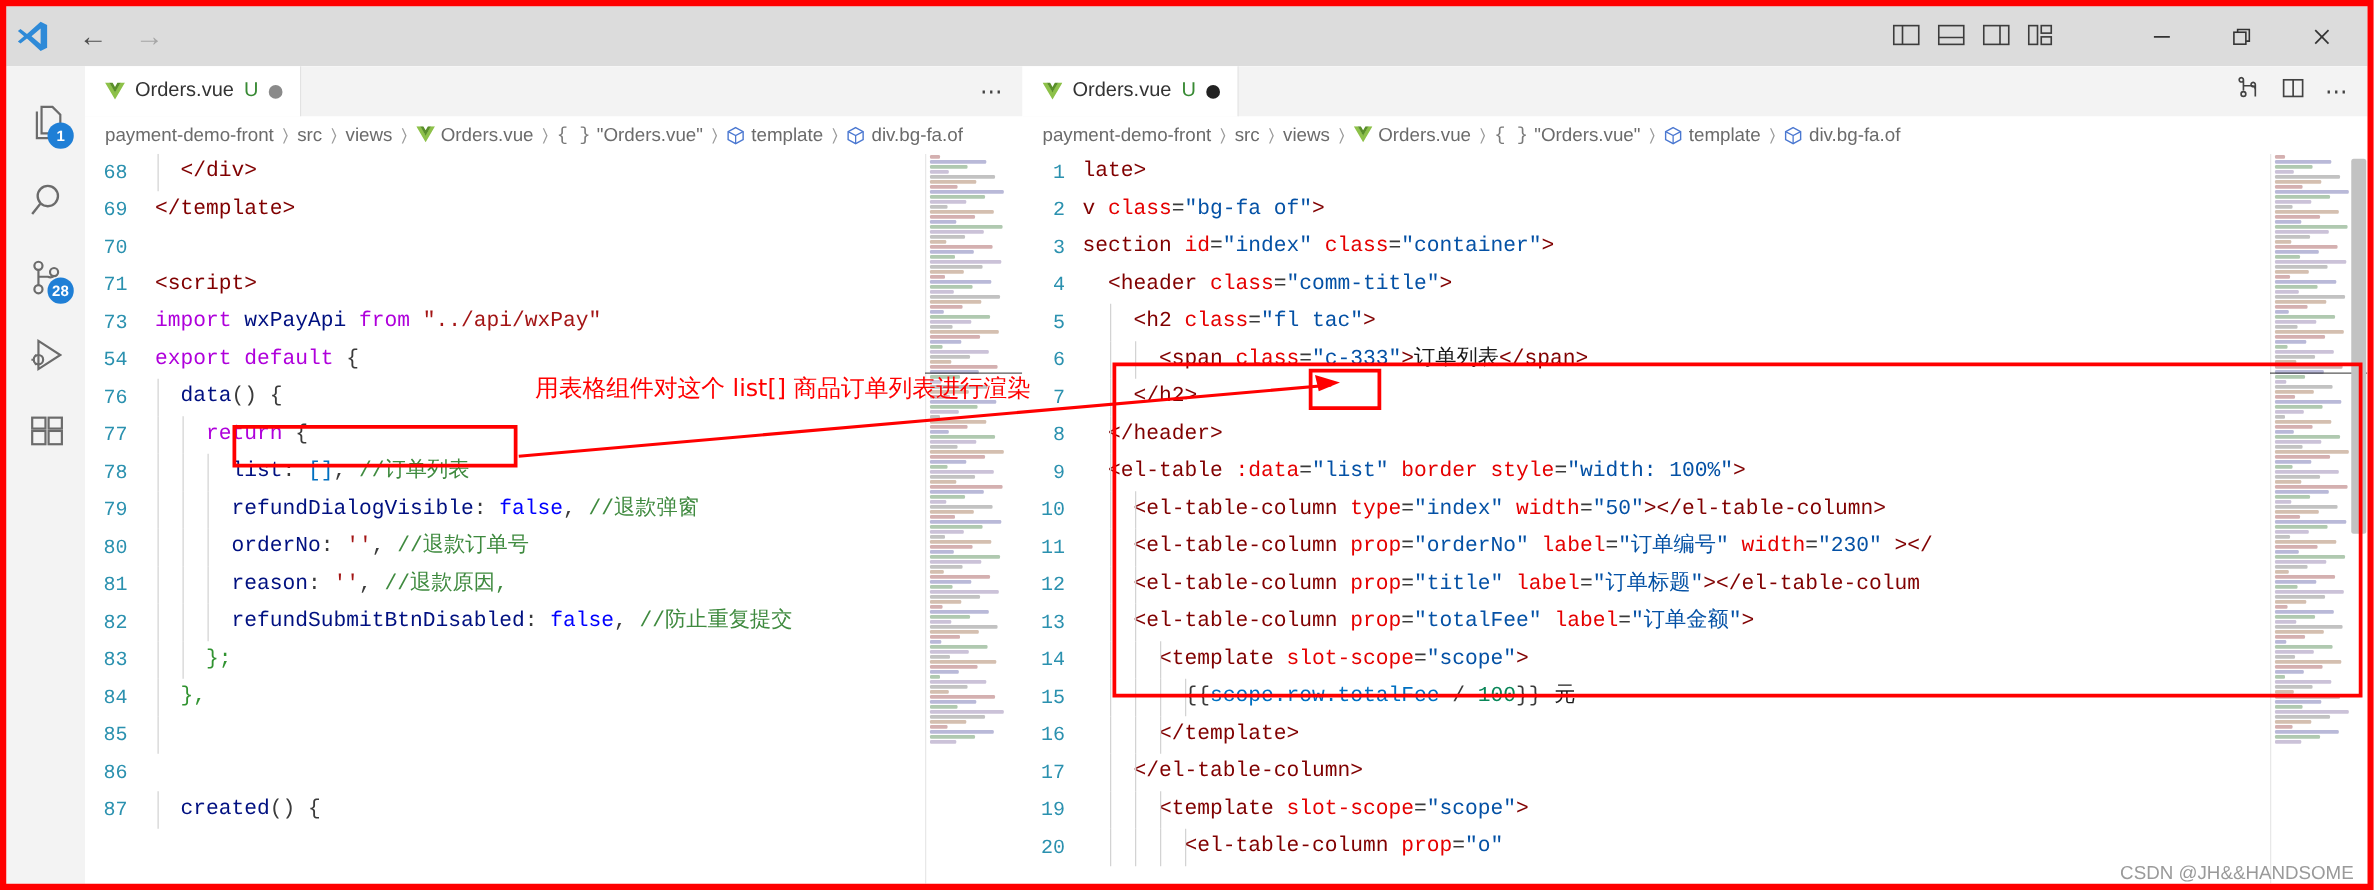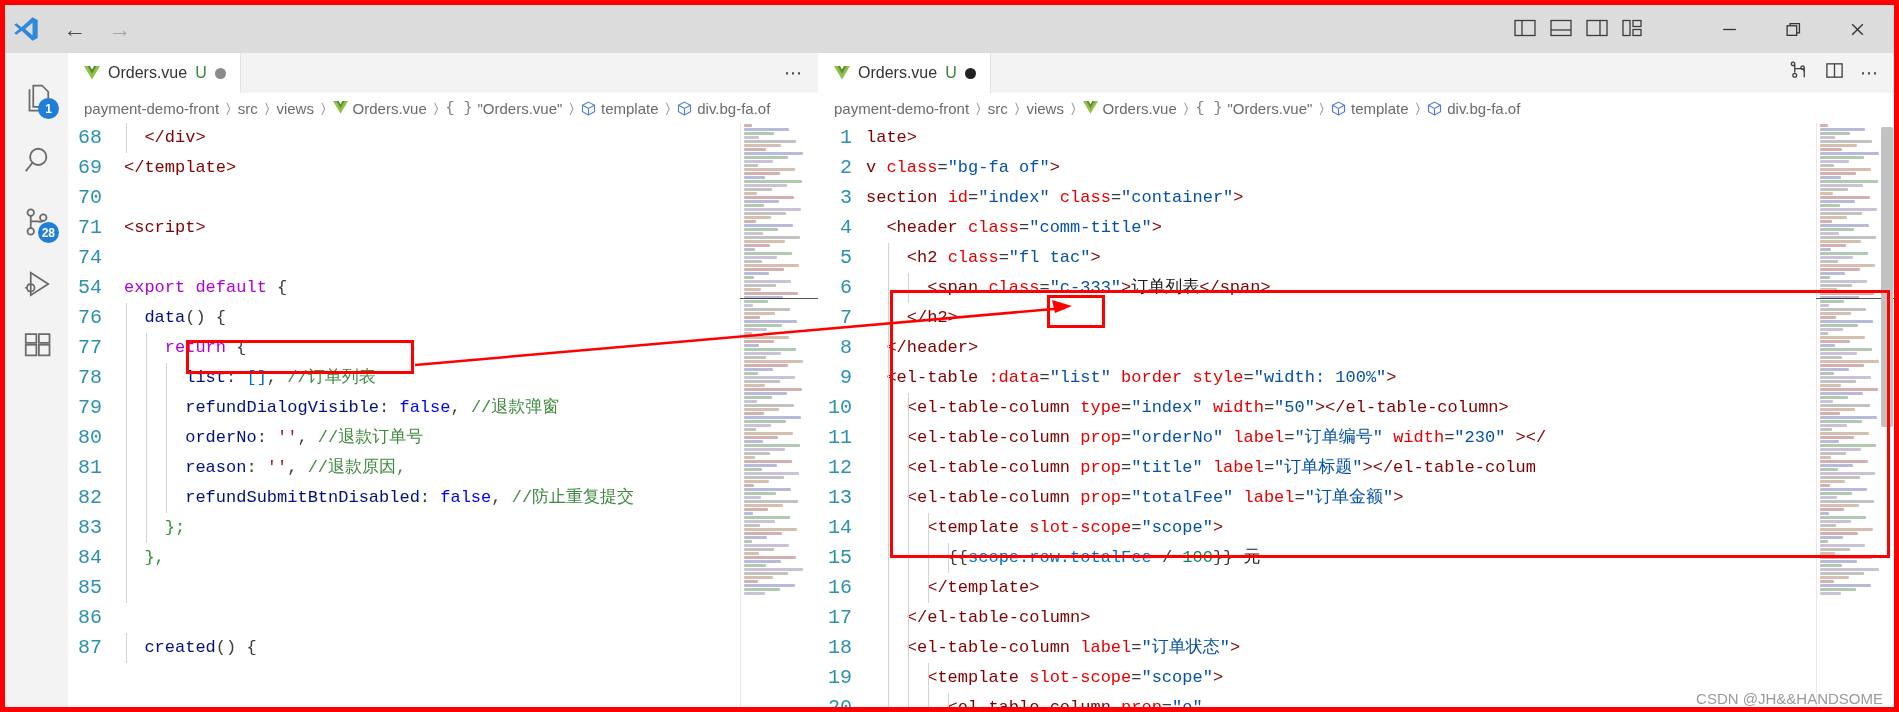--- a/index.html
+++ b/index.html
@@ -140,21 +140,21 @@
     font-family: "Liberation Mono", monospace;
   }
   .coderow {
     display: flex; align-items: flex-start;
     height: 30px; line-height: 30px;
     font-size: 17px;
     white-space: pre;
   }
   .lnum {
     width: 56px; min-width: 56px; text-align: right; padding-right: 22px;
-    color: #2b91af; font-size: 20px;
+    color: #2b91af; font-size: 16px;
   }
   .lnum.r { width: 48px; min-width: 48px; padding-right: 14px; }
   .ltext { position: relative; }
 
   
   .t-tag   { color: #800000; }
   .t-attr  { color: #e50000; }
   .t-str   { color: #0451a5; }
   .t-plain { color: #1a1a1a; }
   .t-kw    { color: #af00db; }
@@ -372,21 +372,21 @@
             </svg></span>
         <span>div.bg-fa.of</span>
       </span>
     </div>
 
     <div class="codearea" id="code-left">
         <div class="coderow"><div class="lnum">68</div><div class="ltext"><span class="indent-guide" style="left: 2px;"></span><span class="t-plain">  </span><span class="t-tag">&lt;/div&gt;</span></div></div>
         <div class="coderow"><div class="lnum">69</div><div class="ltext"><span class="t-tag">&lt;/template&gt;</span></div></div>
         <div class="coderow"><div class="lnum">70</div><div class="ltext"></div></div>
         <div class="coderow"><div class="lnum">71</div><div class="ltext"><span class="t-tag">&lt;script&gt;</span></div></div>
-        <div class="coderow"><div class="lnum">74</div><div class="ltext"></div></div>
+        <div class="coderow"><div class="lnum">73</div><div class="ltext"><span class="t-kw">import</span><span class="t-id"> wxPayApi </span><span class="t-kw">from</span><span class="t-plain"> </span><span class="t-strq">"../api/wxPay"</span></div></div>
         <div class="coderow"><div class="lnum">54</div><div class="ltext"><span class="t-kw">export</span><span class="t-plain"> </span><span class="t-kw">default</span><span class="t-plain"> </span><span class="t-punc">{</span></div></div>
         <div class="coderow"><div class="lnum">76</div><div class="ltext"><span class="indent-guide" style="left: 2px;"></span><span class="t-plain">  </span><span class="t-id">data</span><span class="t-punc">() </span><span class="t-punc">{</span></div></div>
         <div class="coderow"><div class="lnum">77</div><div class="ltext"><span class="indent-guide" style="left: 2px;"></span><span class="indent-guide" style="left: 22px;"></span><span class="t-plain">    </span><span class="t-kw">return</span><span class="t-plain"> </span><span class="t-punc">{</span></div></div>
         <div class="coderow"><div class="lnum">78</div><div class="ltext"><span class="indent-guide" style="left: 2px;"></span><span class="indent-guide" style="left: 22px;"></span><span class="indent-guide" style="left: 42px;"></span><span class="t-plain">      </span><span class="t-id">list</span><span class="t-punc">: </span><span class="t-mus">[]</span><span class="t-punc">, </span><span class="t-com">//订单列表</span></div></div>
         <div class="coderow"><div class="lnum">79</div><div class="ltext"><span class="indent-guide" style="left: 2px;"></span><span class="indent-guide" style="left: 22px;"></span><span class="indent-guide" style="left: 42px;"></span><span class="t-plain">      </span><span class="t-id">refundDialogVisible</span><span class="t-punc">: </span><span class="t-bool">false</span><span class="t-punc">, </span><span class="t-com">//退款弹窗</span></div></div>
         <div class="coderow"><div class="lnum">80</div><div class="ltext"><span class="indent-guide" style="left: 2px;"></span><span class="indent-guide" style="left: 22px;"></span><span class="indent-guide" style="left: 42px;"></span><span class="t-plain">      </span><span class="t-id">orderNo</span><span class="t-punc">: </span><span class="t-strq">''</span><span class="t-punc">, </span><span class="t-com">//退款订单号</span></div></div>
         <div class="coderow"><div class="lnum">81</div><div class="ltext"><span class="indent-guide" style="left: 2px;"></span><span class="indent-guide" style="left: 22px;"></span><span class="indent-guide" style="left: 42px;"></span><span class="t-plain">      </span><span class="t-id">reason</span><span class="t-punc">: </span><span class="t-strq">''</span><span class="t-punc">, </span><span class="t-com">//退款原因,</span></div></div>
         <div class="coderow"><div class="lnum">82</div><div class="ltext"><span class="indent-guide" style="left: 2px;"></span><span class="indent-guide" style="left: 22px;"></span><span class="indent-guide" style="left: 42px;"></span><span class="t-plain">      </span><span class="t-id">refundSubmitBtnDisabled</span><span class="t-punc">: </span><span class="t-bool">false</span><span class="t-punc">, </span><span class="t-com">//防止重复提交</span></div></div>
         <div class="coderow"><div class="lnum">83</div><div class="ltext"><span class="indent-guide" style="left: 2px;"></span><span class="indent-guide" style="left: 22px;"></span><span class="t-plain">    </span><span class="t-brace">};</span></div></div>
         <div class="coderow"><div class="lnum">84</div><div class="ltext"><span class="indent-guide" style="left: 2px;"></span><span class="t-plain">  </span><span class="t-brace">},</span></div></div>
@@ -600,21 +600,20 @@
         <div class="coderow"><div class="lnum r">8</div><div class="ltext"><span class="indent-guide" style="left: 22px;"></span><span class="t-tag">  &lt;/header&gt;</span></div></div>
         <div class="coderow"><div class="lnum r">9</div><div class="ltext"><span class="indent-guide" style="left: 22px;"></span><span class="t-tag">  &lt;el-table </span><span class="t-attr">:data</span><span class="t-punc">=</span><span class="t-str">"list"</span><span class="t-plain"> </span><span class="t-attr">border</span><span class="t-plain"> </span><span class="t-attr">style</span><span class="t-punc">=</span><span class="t-str">"width: 100%"</span><span class="t-tag">&gt;</span></div></div>
         <div class="coderow"><div class="lnum r">10</div><div class="ltext"><span class="indent-guide" style="left: 22px;"></span><span class="indent-guide" style="left: 42px;"></span><span class="t-tag">    &lt;el-table-column </span><span class="t-attr">type</span><span class="t-punc">=</span><span class="t-str">"index"</span><span class="t-plain"> </span><span class="t-attr">width</span><span class="t-punc">=</span><span class="t-str">"50"</span><span class="t-tag">&gt;&lt;/el-table-column&gt;</span></div></div>
         <div class="coderow"><div class="lnum r">11</div><div class="ltext"><span class="indent-guide" style="left: 22px;"></span><span class="indent-guide" style="left: 42px;"></span><span class="t-tag">    &lt;el-table-column </span><span class="t-attr">prop</span><span class="t-punc">=</span><span class="t-str">"orderNo"</span><span class="t-plain"> </span><span class="t-attr">label</span><span class="t-punc">=</span><span class="t-str">"订单编号"</span><span class="t-plain"> </span><span class="t-attr">width</span><span class="t-punc">=</span><span class="t-str">"230"</span><span class="t-tag"> &gt;&lt;/</span></div></div>
         <div class="coderow"><div class="lnum r">12</div><div class="ltext"><span class="indent-guide" style="left: 22px;"></span><span class="indent-guide" style="left: 42px;"></span><span class="t-tag">    &lt;el-table-column </span><span class="t-attr">prop</span><span class="t-punc">=</span><span class="t-str">"title"</span><span class="t-plain"> </span><span class="t-attr">label</span><span class="t-punc">=</span><span class="t-str">"订单标题"</span><span class="t-tag">&gt;&lt;/el-table-colum</span></div></div>
         <div class="coderow"><div class="lnum r">13</div><div class="ltext"><span class="indent-guide" style="left: 22px;"></span><span class="indent-guide" style="left: 42px;"></span><span class="t-tag">    &lt;el-table-column </span><span class="t-attr">prop</span><span class="t-punc">=</span><span class="t-str">"totalFee"</span><span class="t-plain"> </span><span class="t-attr">label</span><span class="t-punc">=</span><span class="t-str">"订单金额"</span><span class="t-tag">&gt;</span></div></div>
         <div class="coderow"><div class="lnum r">14</div><div class="ltext"><span class="indent-guide" style="left: 22px;"></span><span class="indent-guide" style="left: 42px;"></span><span class="indent-guide" style="left: 62px;"></span><span class="t-tag">      &lt;template </span><span class="t-attr">slot-scope</span><span class="t-punc">=</span><span class="t-str">"scope"</span><span class="t-tag">&gt;</span></div></div>
         <div class="coderow"><div class="lnum r">15</div><div class="ltext"><span class="indent-guide" style="left: 22px;"></span><span class="indent-guide" style="left: 42px;"></span><span class="indent-guide" style="left: 62px;"></span><span class="indent-guide" style="left: 82px;"></span><span class="t-plain">        </span><span class="t-punc">{{</span><span class="t-mus">scope.row.totalFee </span><span class="t-punc">/ </span><span class="t-num">100</span><span class="t-punc">}}</span><span class="t-plain"> 元</span></div></div>
         <div class="coderow"><div class="lnum r">16</div><div class="ltext"><span class="indent-guide" style="left: 22px;"></span><span class="indent-guide" style="left: 42px;"></span><span class="indent-guide" style="left: 62px;"></span><span class="t-tag">      &lt;/template&gt;</span></div></div>
         <div class="coderow"><div class="lnum r">17</div><div class="ltext"><span class="indent-guide" style="left: 22px;"></span><span class="indent-guide" style="left: 42px;"></span><span class="t-tag">    &lt;/el-table-column&gt;</span></div></div>
-        <div class="coderow"><div class="lnum r">18</div><div class="ltext"><span class="indent-guide" style="left: 22px;"></span><span class="indent-guide" style="left: 42px;"></span><span class="t-tag">    &lt;el-table-column </span><span class="t-attr">label</span><span class="t-punc">=</span><span class="t-str">"订单状态"</span><span class="t-tag">&gt;</span></div></div>
         <div class="coderow"><div class="lnum r">19</div><div class="ltext"><span class="indent-guide" style="left: 22px;"></span><span class="indent-guide" style="left: 42px;"></span><span class="indent-guide" style="left: 62px;"></span><span class="t-tag">      &lt;template </span><span class="t-attr">slot-scope</span><span class="t-punc">=</span><span class="t-str">"scope"</span><span class="t-tag">&gt;</span></div></div>
         <div class="coderow"><div class="lnum r">20</div><div class="ltext"><span class="indent-guide" style="left: 22px;"></span><span class="indent-guide" style="left: 42px;"></span><span class="indent-guide" style="left: 62px;"></span><span class="indent-guide" style="left: 82px;"></span><span class="t-tag">        &lt;el-table-column </span><span class="t-attr">prop</span><span class="t-punc">=</span><span class="t-str">"o"</span></div></div>
       <div class="minimap" id="mm-right">
         <div class="mm-divider"></div>
       <div class="mm-line" style="width: 8px; background: rgb(176, 111, 111);"></div>
           <div class="mm-line" style="width: 45px; background: rgb(127, 127, 184);"></div>
           <div class="mm-line" style="width: 30px; background: rgb(111, 156, 111);"></div>
           <div class="mm-line" style="width: 15px; background: rgb(160, 143, 184);"></div>
           <div class="mm-line" style="width: 52px; background: rgb(143, 143, 143);"></div>
           <div class="mm-line" style="width: 37px; background: rgb(176, 138, 111);"></div>
@@ -736,20 +735,21 @@
         <div class="vscroll-thumb" id="thumb-right" style="top:4px;height:300px;"></div>
       </div>
     </div>
   </div>
 
   <div class="ann-layer">
     <svg width="1899" height="712" style="position:absolute;left:0;top:0;">
       <line x1="415" y1="365" x2="1065" y2="308" stroke="#ff0000" stroke-width="2.5"></line>
       <polygon points="1072,306 1052,300 1055,313" fill="#ff0000"></polygon>
     </svg>
+    <div class="ann-text" style="left:428px;top:298px;">用表格组件对这个 list[] 商品订单列表进行渲染</div>
     <div class="ann-box" style="left:186px;top:340px;width:228px;height:34px;"></div>
     <div class="ann-box" style="left:1047px;top:295px;width:58px;height:33px;"></div>
     <div class="ann-box" style="left:890px;top:290px;width:1000px;height:268px;"></div>
     <div class="ann-watermark">CSDN @JH&amp;&amp;HANDSOME</div>
   </div>
 
   <div class="outer-frame"></div>
 </div>
 
 </body></html>

